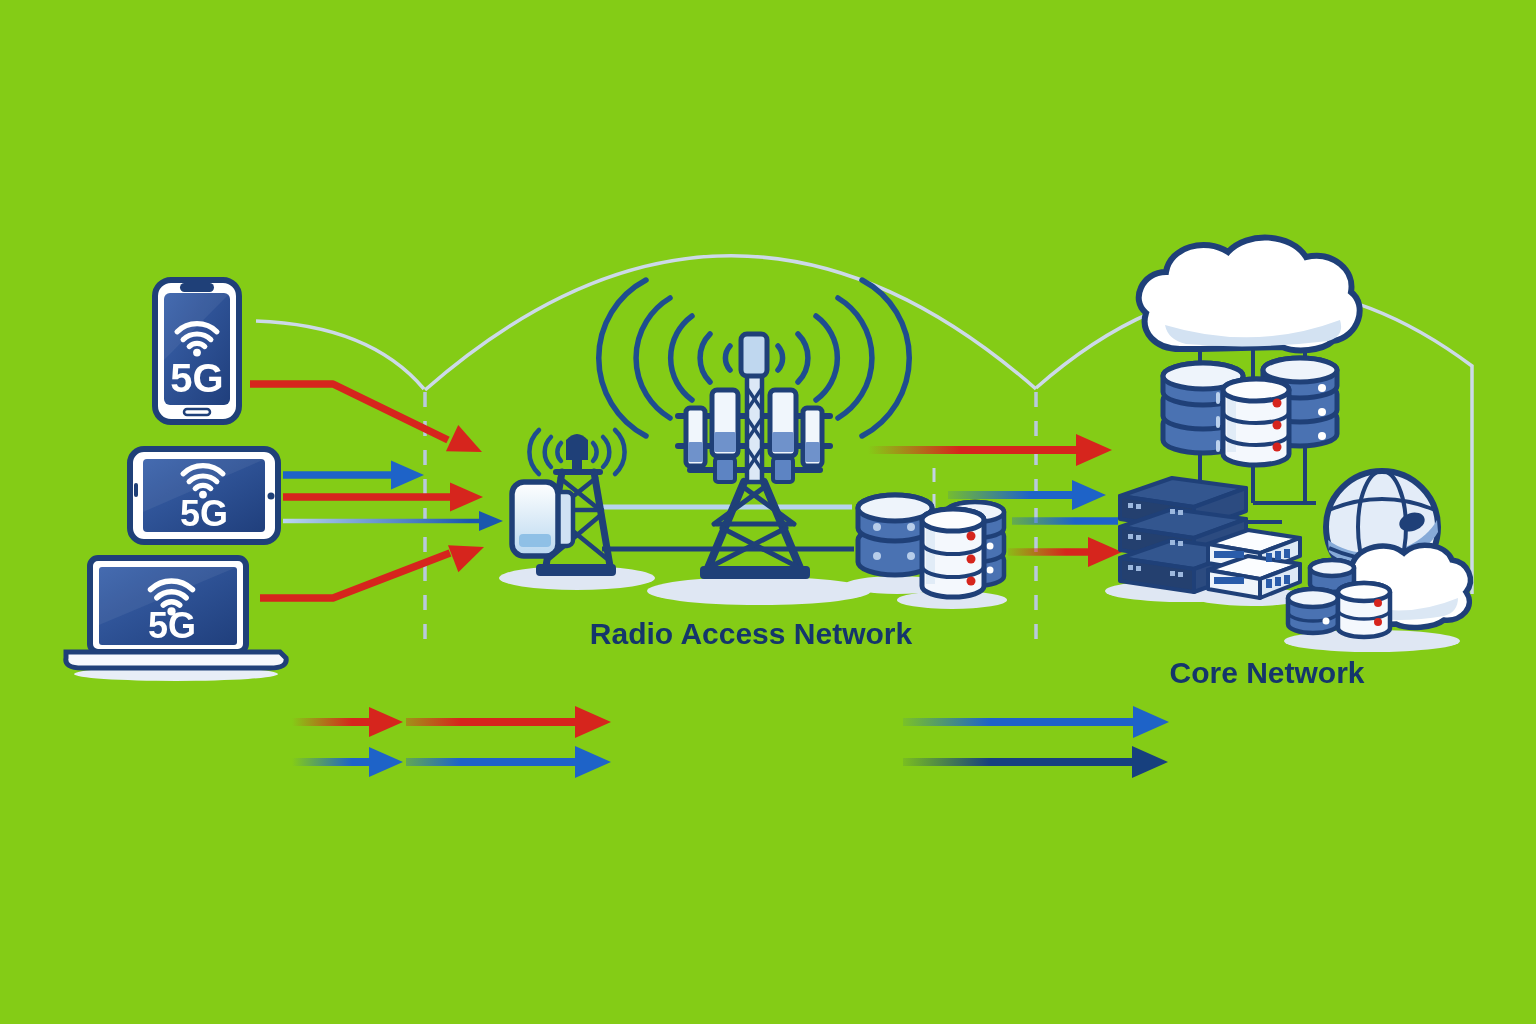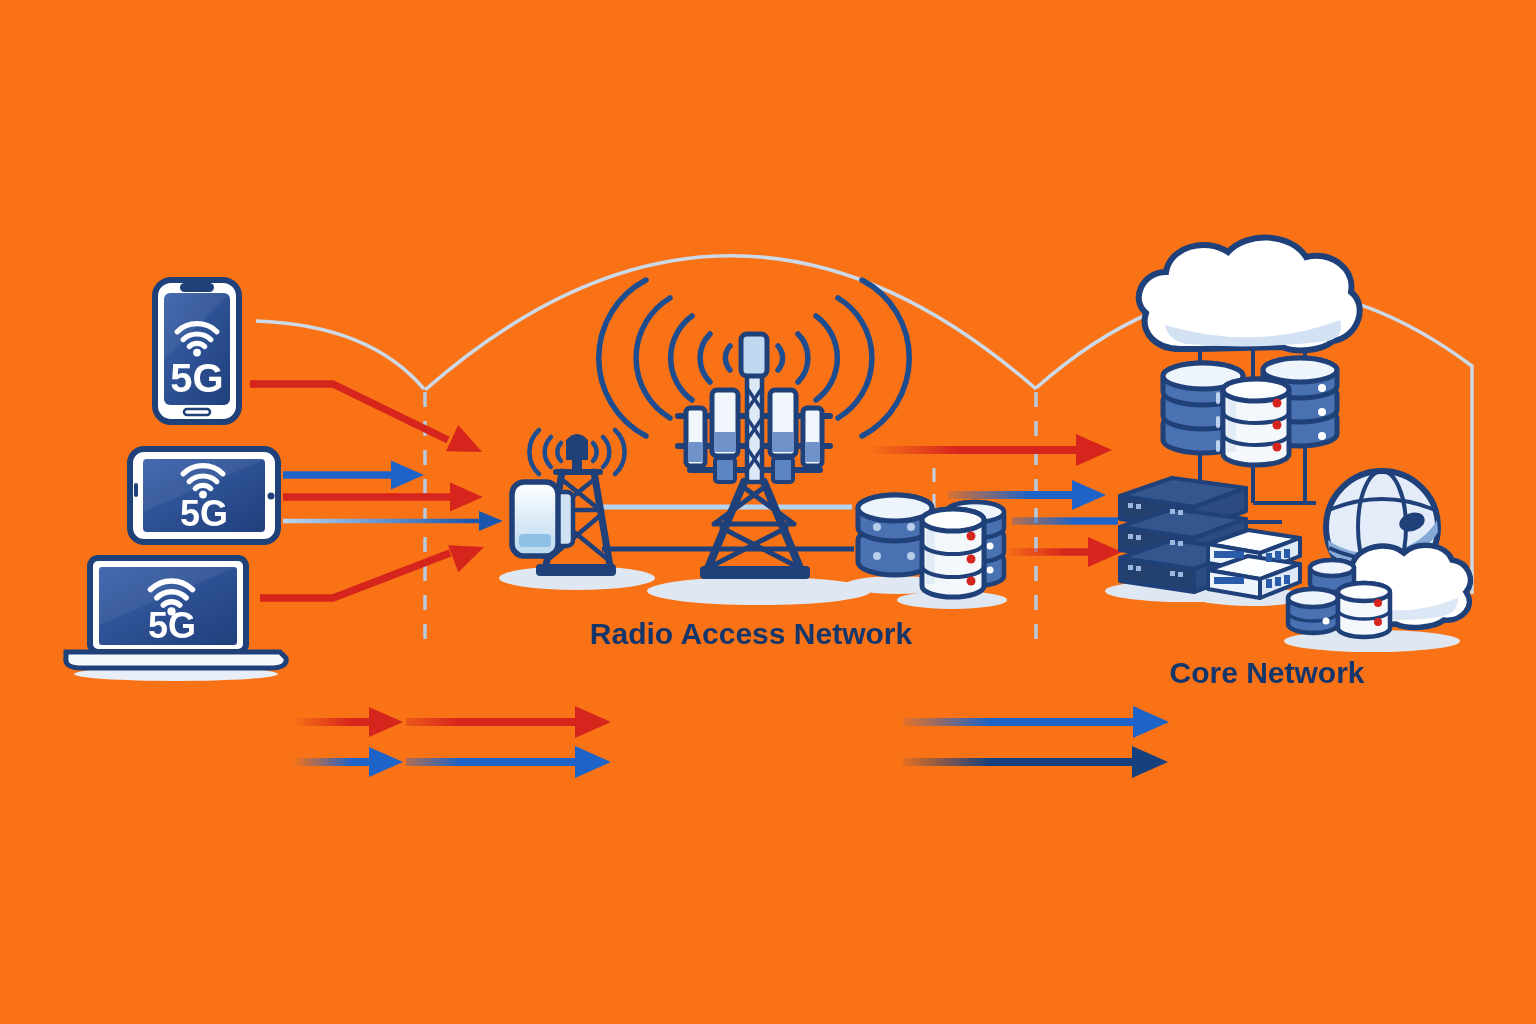--- a/index.html
+++ b/index.html
@@ -1,16 +1,16 @@
 <!DOCTYPE html>
 <html><head>
 <meta charset="utf-8">
 <style>
   html,body{margin:0;padding:0;background:#ffffff;}
-  .canvas{position:relative;width:1536px;height:1024px;background:#f97316;overflow:hidden;
+  .canvas{position:relative;width:1536px;height:1024px;background:#84cc16;overflow:hidden;
           font-family:"Liberation Sans",sans-serif;}
   svg{position:absolute;left:0;top:0;}
   text.section-label{font-family:"Liberation Sans",sans-serif;font-weight:bold;font-size:30px;fill:#14366b;}
   text.device-label{font-family:"Liberation Sans",sans-serif;font-weight:bold;fill:#ffffff;}
 </style>
 </head>
 <body>
 
 <div class="canvas">
 <svg width="1536" height="1024" viewBox="0 0 1536 1024">

